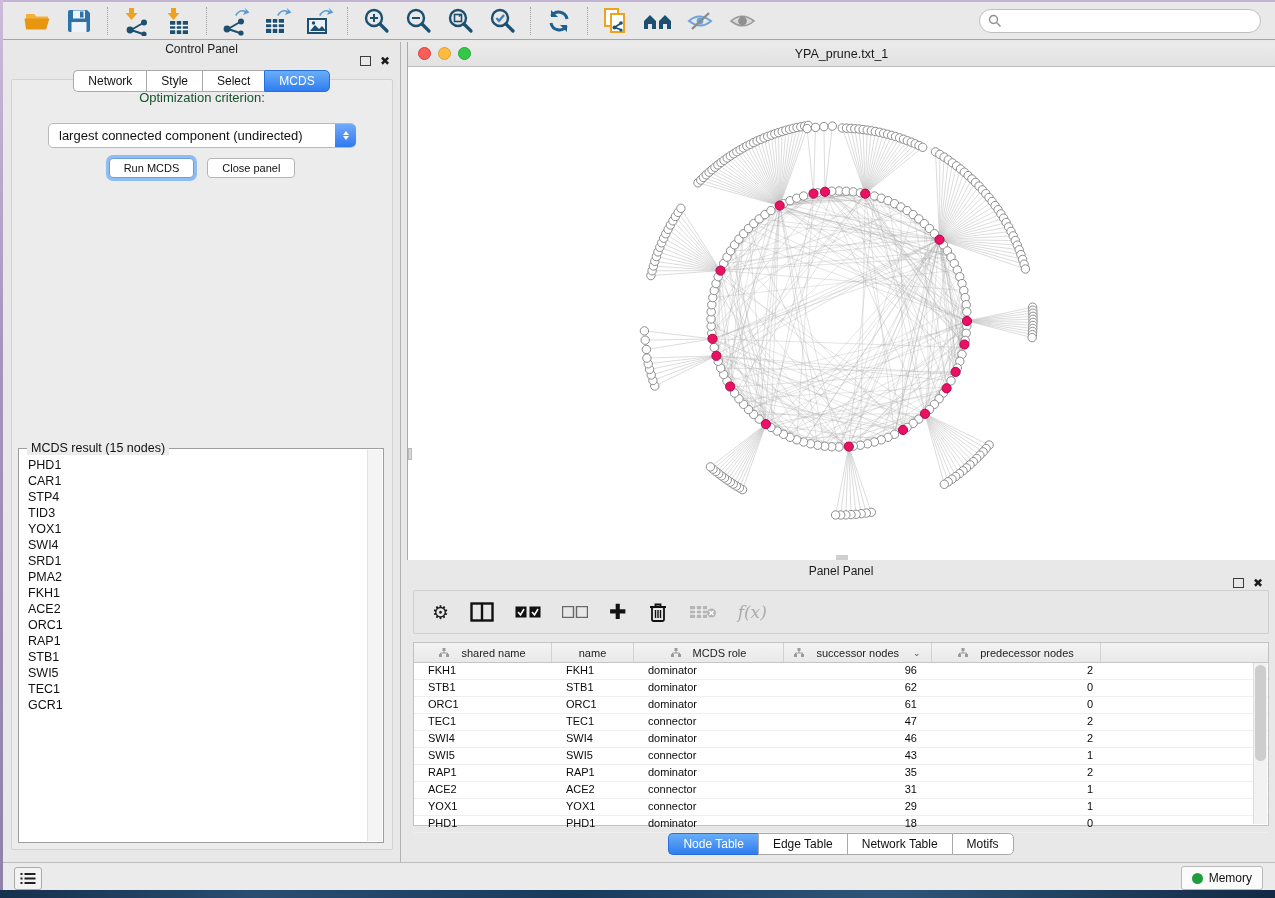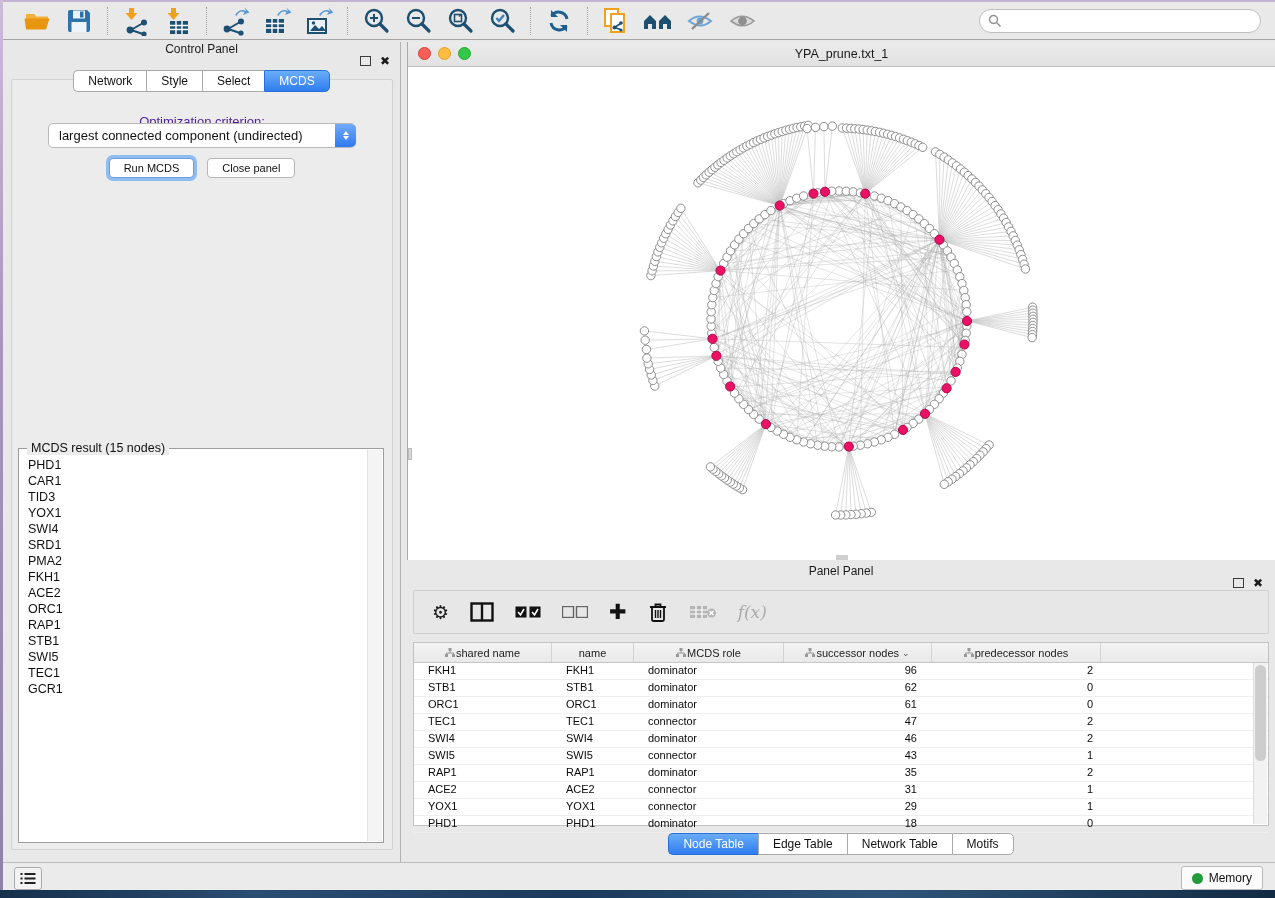--- a/index.html
+++ b/index.html
@@ -30,21 +30,21 @@
   .win-ctrls{margin-left:auto;display:flex;align-items:center;gap:9px;}
   .float-btn{width:9px;height:8px;border:1.5px solid #3c3c3c;display:inline-block;}
   .close-btn{font-size:12px;font-weight:bold;color:#1b1b1b;line-height:10px;}
   .cp-tabs{display:flex;justify-content:center;margin-top:4px;position:relative;z-index:2;}
   .tab{background:#fff;border:1px solid #a9a9a9;border-right:none;padding:3px 14px;font-size:12px;color:#111;}
   .tab:first-child{border-radius:5px 0 0 5px;}
   .tab:last-child{border-radius:0 5px 5px 0;border-right:1px solid #a9a9a9;}
   .tab.active{background:linear-gradient(#6aaef8,#2e7cf0);color:#fff;border-color:#2a6fd8;}
   .cp-content{position:absolute;left:8px;right:7px;top:37px;bottom:12px;background:#ececec;
     border:1px solid #d2d2d2;border-radius:2px;}
-  .opt-label{text-align:center;margin-top:34px;font-size:13px;color:#4c1d95;}
+  .opt-label{text-align:center;margin-top:10px;font-size:13px;color:#14532d;}
   .dropdown{position:absolute;left:36px;right:36px;top:43px;height:23px;background:#fff;
     border:1px solid #b9b9b9;border-radius:5px;display:flex;align-items:center;}
   .dropdown-text{flex:1;padding-left:10px;font-size:13px;color:#111;white-space:nowrap;overflow:hidden;}
   .dropdown-stepper{width:21px;height:23px;border-radius:0 5px 5px 0;margin-right:-1px;
     background:linear-gradient(#71aaf7,#2f7af0);display:flex;flex-direction:column;align-items:center;justify-content:center;gap:1px;}
   .chev{width:0;height:0;border-left:3.5px solid transparent;border-right:3.5px solid transparent;}
   .chev.up{border-bottom:4px solid #fff;}
   .chev.dn{border-top:4px solid #fff;}
   .btn-row{position:absolute;left:0;right:0;top:78px;display:flex;justify-content:center;gap:13px;}
   .push-btn{background:#fff;border:1px solid #b5b5b5;border-radius:4px;padding:3px 14px;
@@ -73,21 +73,21 @@
   
   .table-panel{position:absolute;left:407px;top:564px;right:0;height:294px;background:#e8e8e8;}
   .tp-toolbar{position:absolute;left:6px;right:6px;top:26px;height:44px;background:#e7e7e7;
     border:1px solid #cfcfcf;border-radius:2px;display:flex;align-items:center;gap:21px;padding-left:18px;box-sizing:border-box;}
   .tp-icon{display:flex;align-items:center;justify-content:center;height:24px;}
   .gear-glyph{font-size:19px;color:#1a1a1a;line-height:20px;font-family:"DejaVu Sans",sans-serif;}
   .plus-glyph{font-size:21px;font-weight:bold;color:#111;line-height:20px;}
   .fx-glyph{font-family:"DejaVu Serif",serif;font-style:italic;font-size:17px;color:#aaa;}
   .tbl{position:absolute;left:6px;right:6px;top:78px;height:184px;background:#fff;border:1px solid #c2c2c2;box-sizing:border-box;}
   .tbl-header{display:flex;height:19px;background:linear-gradient(#f3f3f3,#e9e9e9);border-bottom:1px solid #c6c6c6;}
-  .th{display:flex;align-items:center;justify-content:center;gap:1px;border-right:1px solid #d2d2d2;
+  .th{display:flex;align-items:center;justify-content:center;gap:12px;border-right:1px solid #d2d2d2;
     font-size:11px;color:#222;box-sizing:border-box;overflow:hidden;}
   .th .sort{font-size:9px;color:#555;margin-left:2px;}
   .tbl-body{position:relative;}
   .tr{display:flex;height:16px;border-bottom:1px solid #efefef;}
   .td{font-size:11px;line-height:15px;box-sizing:border-box;overflow:hidden;white-space:nowrap;color:#0a0a0a;}
   .td.left{padding-left:14px;text-align:left;}
   .td.right{text-align:right;}
   .tbl-scroll{position:absolute;right:1px;top:20px;bottom:1px;width:13px;background:#f2f2f2;border-left:1px solid #ddd;}
   .tbl-thumb{position:absolute;left:1px;right:1px;top:2px;height:96px;background:#cdcdcd;border-radius:6px;}
   .tp-tabs{position:absolute;left:0;right:0;top:269px;display:flex;justify-content:center;}
@@ -325,20 +325,21 @@
       </div>
       <div class="btn-row">
         <button class="push-btn focused">Run MCDS</button>
         <button class="push-btn">Close panel</button>
       </div>
       <div class="group-box">
         <span class="group-legend">MCDS result (15 nodes)</span>
         <div class="mcds-list" id="mcds-list">
             <div class="mcds-item">PHD1</div>
             <div class="mcds-item">CAR1</div>
+            <div class="mcds-item">STP4</div>
             <div class="mcds-item">TID3</div>
             <div class="mcds-item">YOX1</div>
             <div class="mcds-item">SWI4</div>
             <div class="mcds-item">SRD1</div>
             <div class="mcds-item">PMA2</div>
             <div class="mcds-item">FKH1</div>
             <div class="mcds-item">ACE2</div>
             <div class="mcds-item">ORC1</div>
             <div class="mcds-item">RAP1</div>
             <div class="mcds-item">STB1</div>

